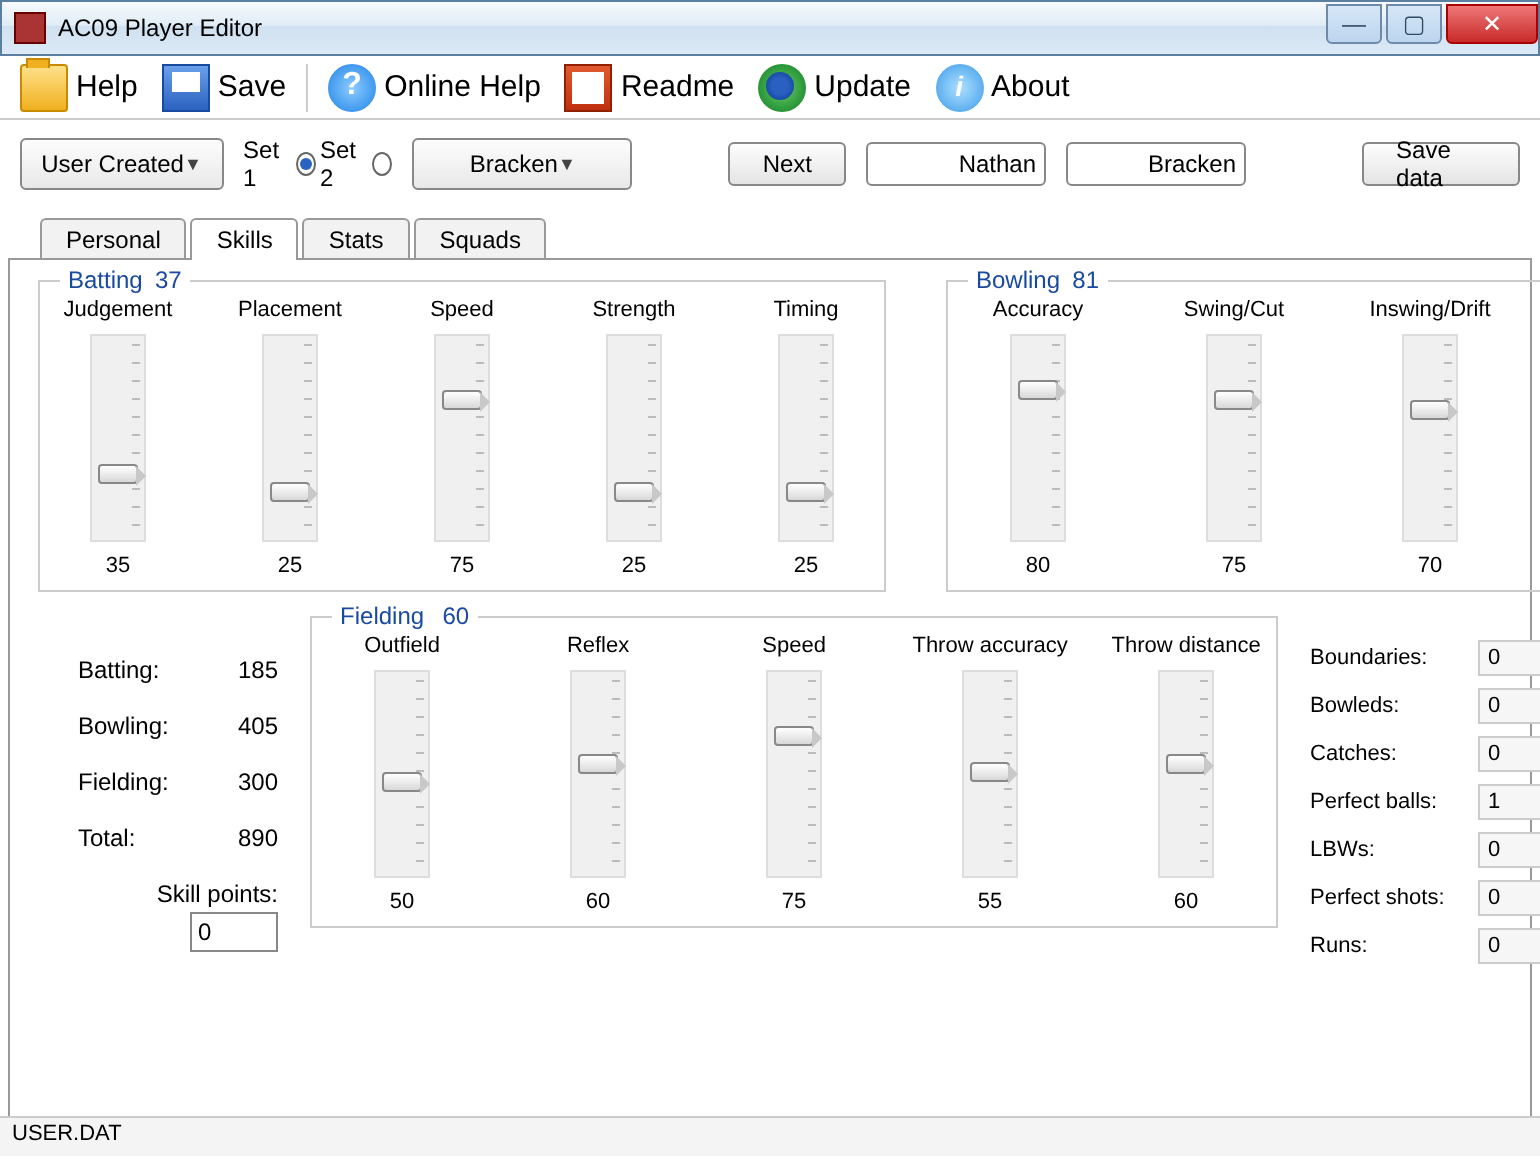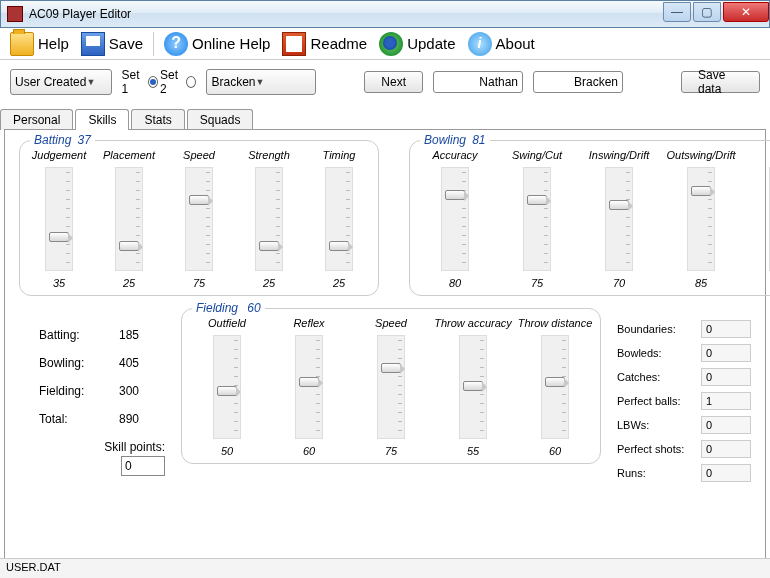--- a/index.html
+++ b/index.html
@@ -27,41 +27,41 @@
 .ico.help { background: radial-gradient(#8ecbff,#1c82e8); border-radius: 50%; color:#fff; text-align:center; line-height:22px; font-weight:bold; font-size:16px;}
 .ico.readme { background: linear-gradient(#e05a30,#c03010); border: 1px solid #902000; position:relative;}
 .ico.readme::before{content:"";position:absolute;left:3px;top:3px;width:16px;height:16px;background:#fff;}
 .ico.update { background: radial-gradient(#6ad06a,#0a7a20); border-radius: 50%; position:relative;}
 .ico.update::after{content:"";position:absolute;left:4px;top:4px;width:14px;height:14px;border-radius:50%;background:radial-gradient(#2a60c0 40%,#0a3a90);}
 .ico.about { background: radial-gradient(#aee0ff,#3a9ae8); border-radius: 50%; color:#fff; text-align:center; line-height:22px; font-weight:bold; font-size:14px; font-style:italic;}
 
 
 .controls { display:flex; align-items:center; gap:10px; padding: 8px 10px; }
 .combo, .btn, .txt { border: 1px solid #888; border-radius: 3px; height: 22px; background:#fdfdfd; }
-.combo { width: 120px; display:flex; align-items:center; padding:12px 4px; justify-content:flex-start; background:linear-gradient(#fdfdfd,#e8e8e8);}
+.combo { width: 120px; display:flex; align-items:center; padding:12px 4px; justify-content:center; background:linear-gradient(#fdfdfd,#e8e8e8);}
 .combo .arrow { font-size:9px; color:#444; }
 .radio-col { display:flex; gap:2px; font-size:11px;}
 .radio-row { display:flex; align-items:center; gap:4px;}
 .radio-dot{ width:12px;height:12px;border:1px solid #666;border-radius:50%;display:inline-flex;align-items:center;justify-content:center;background:#fff;}
 .radio-dot.on::after{content:"";width:6px;height:6px;border-radius:50%;background:#2a62c0;}
 .btn { padding: 0 16px; display:flex;align-items:center; background:linear-gradient(#fdfdfd,#e4e4e4); cursor:pointer;margin-left:38px;}
 .txt { padding: 0 4px; width: 90px; background:#fff;text-align:right;}
 .spacer { flex:1; }
 
 
-.tabbar { display:flex; margin-top:4px; }
+.tabbar { display:flex; padding-left: 20px; margin-top:4px; }
 .tab { padding: 3px 12px; border:1px solid #999; border-bottom:none; background:#f2f2f2; border-radius:3px 3px 0 0; margin-right: 2px; position:relative; top:1px; cursor:pointer;}
 .tab.active { background:#fff; z-index:2; }
 .tabpage { margin: 0 4px 0 4px; border:1px solid #999; height: 432px; padding: 10px 14px; background:#fff; position:relative;}
 
 
-.group { border:1px solid #ccc; border-radius:12px; padding: 8px 8px 6px 8px; position:relative;font-style:italic; }
+.group { border:1px solid #ccc; border-radius:0; padding: 8px 8px 6px 8px; position:relative; }
 .group .gtitle { position:absolute; top:-8px; left:10px; background:#fff; padding:0 4px; color:#1a4aa0; font-size:11px;}
 .row1 { display:flex; gap: 30px; }
-.sliders { display:flex; gap: 8px; }
+.sliders { display:flex; gap: 24px; }
 .slider-col { display:flex; flex-direction:column; align-items:center; width: 62px; }
 .slider-col.wide { width: 74px; }
 .slabel { font-size:11px; margin-bottom:6px; text-align:center; white-space:nowrap;}
 .svalue { font-size:11px; margin-top:6px; }
 .slider { width: 28px; height: 104px; background:#f0f0f0; border:1px solid #ddd; position:relative; }
 .slider .ticks { position:absolute; right:2px; top:4px; bottom:4px; width:4px; background: repeating-linear-gradient(to bottom, #bbb 0 1px, transparent 1px 9px);}
 .thumb { position:absolute; left:3px; width:20px; height:10px; background:linear-gradient(#fff,#d8d8d8); border:1px solid #888; border-radius:2px; }
 .thumb::after{content:"";position:absolute;right:-5px;top:0;border-top:5px solid transparent;border-bottom:5px solid transparent;border-left:5px solid #c8c8c8;}
 
 .lower { display:flex; margin-top: 12px; gap: 16px; align-items:flex-start;}

